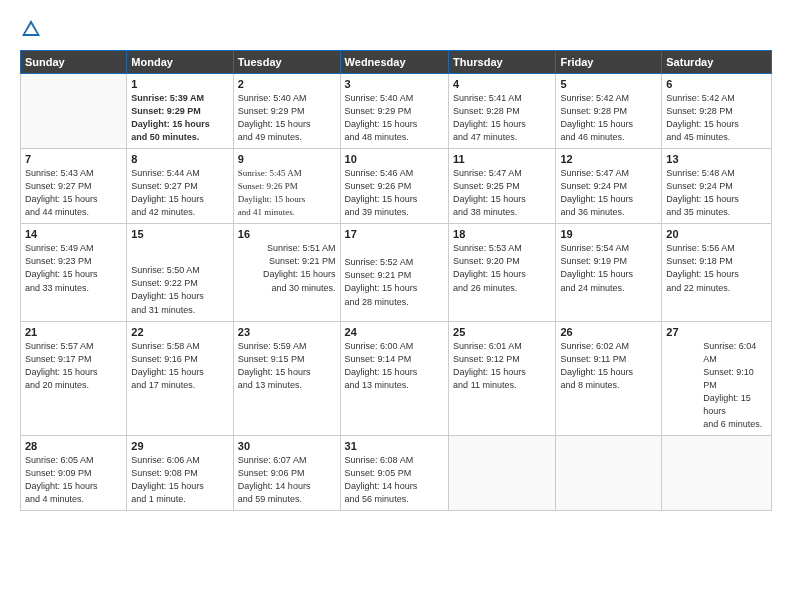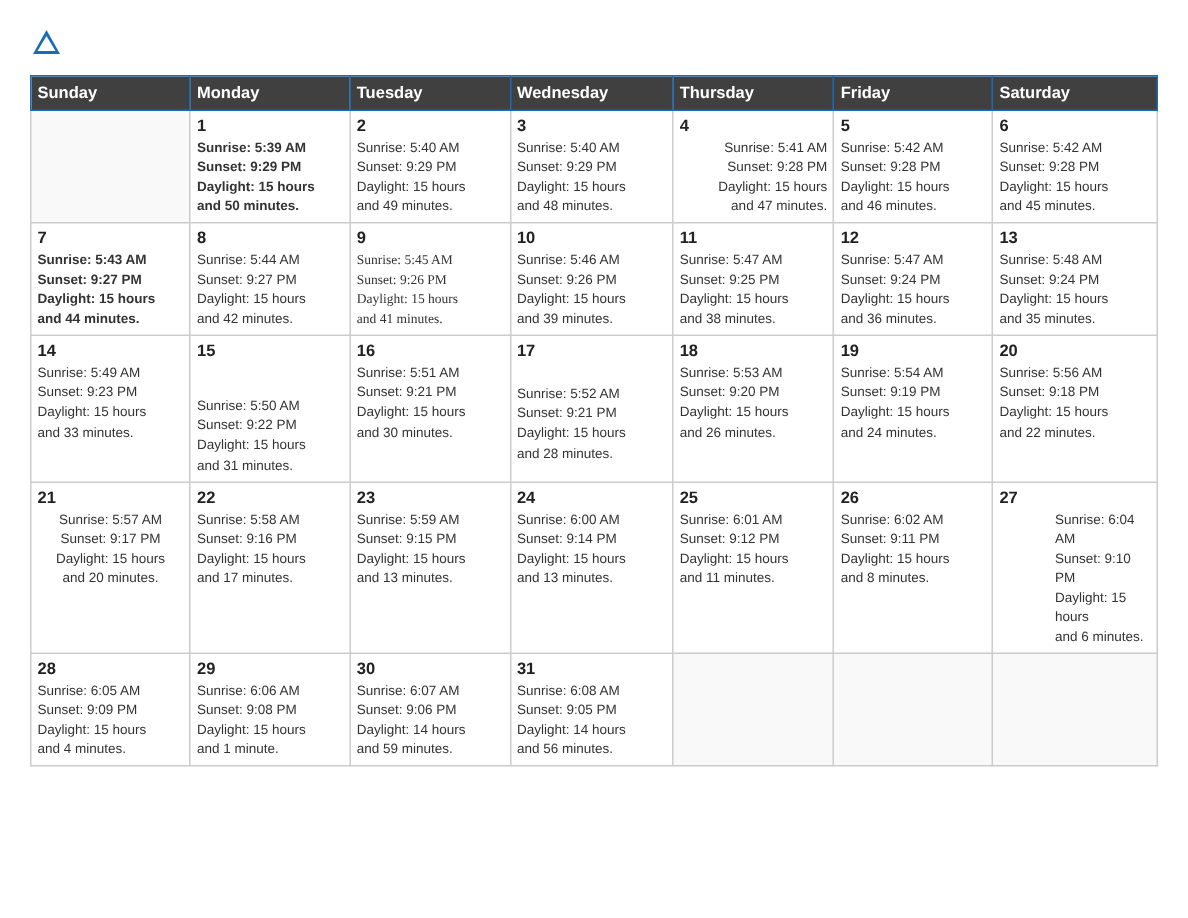--- a/index.html
+++ b/index.html
@@ -146,21 +146,21 @@
           </td>
           <td>
             <div class="day-num">3</div>
             <div class="day-info" style="white-space: pre-line;">Sunrise: 5:40 AM
 Sunset: 9:29 PM
 Daylight: 15 hours
 and 48 minutes.</div>
           </td>
           <td>
             <div class="day-num">4</div>
-            <div class="day-info" style="white-space: pre-line; text-align: right;">Sunrise: 5:41 AM
+            <div class="day-info" style="white-space: pre-line;">Sunrise: 5:41 AM
 Sunset: 9:28 PM
 Daylight: 15 hours
 and 47 minutes.</div>
           </td>
           <td>
             <div class="day-num">5</div>
             <div class="day-info" style="white-space: pre-line;">Sunrise: 5:42 AM
 Sunset: 9:28 PM
 Daylight: 15 hours
 and 46 minutes.</div>
@@ -169,21 +169,21 @@
             <div class="day-num">6</div>
             <div class="day-info" style="white-space: pre-line;">Sunrise: 5:42 AM
 Sunset: 9:28 PM
 Daylight: 15 hours
 and 45 minutes.</div>
           </td>
         </tr>
         <tr>
           <td>
             <div class="day-num">7</div>
-            <div class="day-info" style="white-space: pre-line; font-weight: bold;">Sunrise: 5:43 AM
+            <div class="day-info" style="white-space: pre-line;">Sunrise: 5:43 AM
 Sunset: 9:27 PM
 Daylight: 15 hours
 and 44 minutes.</div>
           </td>
           <td>
             <div class="day-num">8</div>
             <div class="day-info" style="white-space: pre-line;">Sunrise: 5:44 AM
 Sunset: 9:27 PM
 Daylight: 15 hours
 and 42 minutes.</div>
@@ -234,21 +234,21 @@
           </td>
           <td>
             <div class="day-num">15</div>
             <div class="day-info" style="white-space: pre-line; margin-top: 24px;">Sunrise: 5:50 AM
 Sunset: 9:22 PM
 Daylight: 15 hours
 and 31 minutes.</div>
           </td>
           <td>
             <div class="day-num">16</div>
-            <div class="day-info" style="white-space: pre-line;">Sunrise: 5:51 AM
+            <div class="day-info" style="white-space: pre-line; text-align: right;">Sunrise: 5:51 AM
 Sunset: 9:21 PM
 Daylight: 15 hours
 and 30 minutes.</div>
           </td>
           <td>
             <div class="day-num">17</div>
             <div class="day-info" style="white-space: pre-line; margin-top: 16px;">Sunrise: 5:52 AM
 Sunset: 9:21 PM
 Daylight: 15 hours
 and 28 minutes.</div>
@@ -271,21 +271,21 @@
             <div class="day-num">20</div>
             <div class="day-info" style="white-space: pre-line;">Sunrise: 5:56 AM
 Sunset: 9:18 PM
 Daylight: 15 hours
 and 22 minutes.</div>
           </td>
         </tr>
         <tr>
           <td>
             <div class="day-num">21</div>
-            <div class="day-info" style="white-space: pre-line; text-align: center;">Sunrise: 5:57 AM
+            <div class="day-info" style="white-space: pre-line;">Sunrise: 5:57 AM
 Sunset: 9:17 PM
 Daylight: 15 hours
 and 20 minutes.</div>
           </td>
           <td>
             <div class="day-num">22</div>
             <div class="day-info" style="white-space: pre-line;">Sunrise: 5:58 AM
 Sunset: 9:16 PM
 Daylight: 15 hours
 and 17 minutes.</div>

